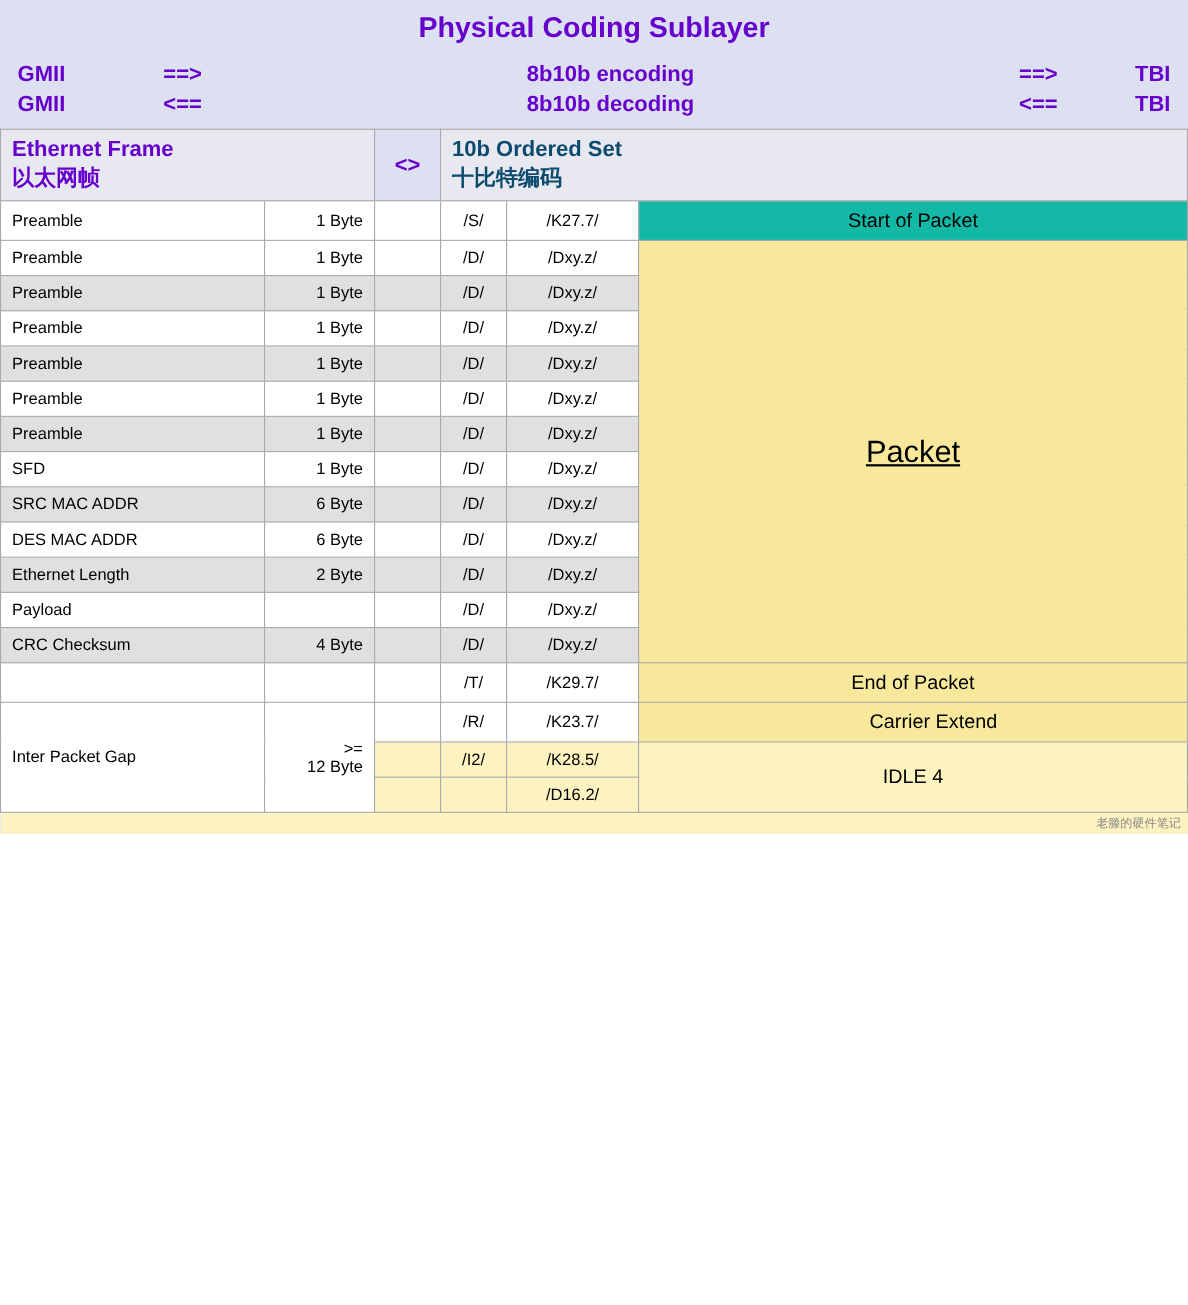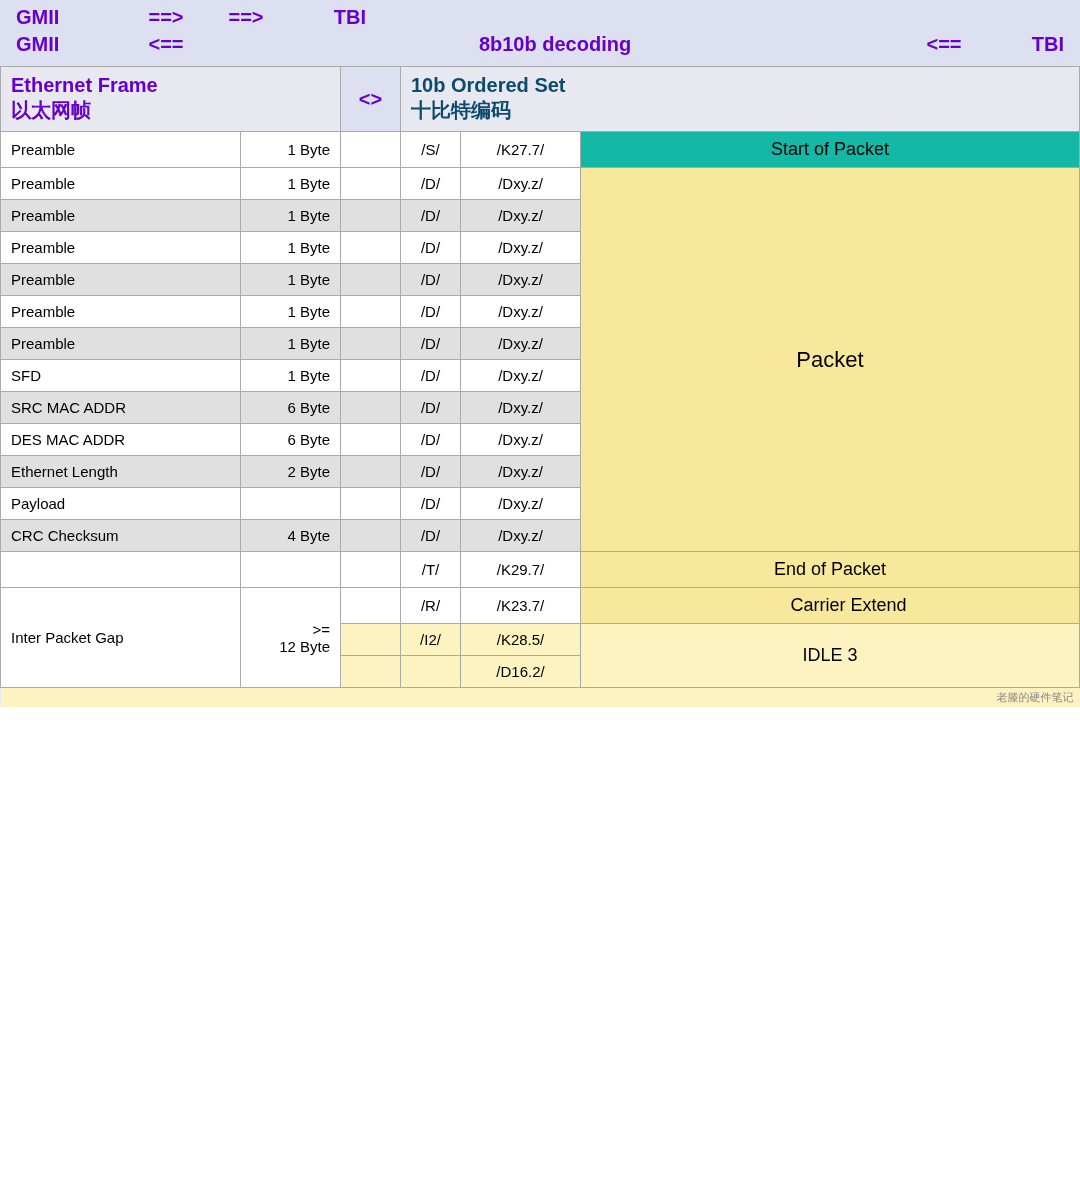--- a/index.html
+++ b/index.html
@@ -74,23 +74,24 @@
     }
 
     .col-name { width: 240px; font-size: 15px; }
     .col-size { width: 100px; font-size: 15px; text-align: right; }
     .col-arrow { width: 60px; text-align: center; font-size: 15px; }
     .col-code1 { width: 60px; text-align: center; font-size: 15px; }
     .col-code2 { width: 120px; text-align: center; font-size: 15px; }
 
     .packet-cell {
       background: #f7e89c;
-      font-size: 22px;
-      text-align: center;
-      vertical-align: middle;
+      font-size: 28px;
+      text-align: center;
+      vertical-align: middle;
+      text-decoration: underline;
     }
     .start-cell {
       background: #f7e89c;
       font-size: 18px;
       text-align: center;
       vertical-align: middle;
     }
     .end-cell {
       background: #f7e89c;
       font-size: 18px;
@@ -108,25 +109,27 @@
       font-size: 18px;
       text-align: center;
       vertical-align: middle;
     }
   </style>
 </head>
 <body>
 
 <div class="outer">
 
+  <div class="title-bar">Physical Coding Sublayer</div>
 
   <div class="subtitle-rows">
     <div class="subtitle-row">
       <span class="gmii">GMII</span>
       <span class="arrow">==&gt;</span>
+      <span class="encoding">8b10b encoding</span>
       <span class="arrow2">==&gt;</span>
       <span class="tbi">TBI</span>
     </div>
     <div class="subtitle-row">
       <span class="gmii">GMII</span>
       <span class="arrow">&lt;==</span>
       <span class="encoding">8b10b decoding</span>
       <span class="arrow2">&lt;==</span>
       <span class="tbi">TBI</span>
     </div>
@@ -253,21 +256,21 @@
           <td rowspan="3" class="col-size" style="background: rgb(255, 255, 255); text-align: right;">&gt;=<br>12 Byte</td>
           <td class="col-arrow" style="background: rgb(255, 255, 255);"></td>
           <td class="col-code1" style="background: rgb(255, 255, 255);">/R/</td>
           <td class="col-code2" style="background: rgb(255, 255, 255);">/K23.7/</td>
           <td class="carrier-cell" style="background: rgb(247, 232, 156); padding-left: 47px;">Carrier Extend</td>
         </tr>
         <tr>
           <td class="col-arrow" style="background: rgb(253, 243, 192);"></td>
           <td class="col-code1" style="background: rgb(253, 243, 192);">/I2/</td>
           <td class="col-code2" style="background: rgb(253, 243, 192);">/K28.5/</td>
-          <td class="idle-cell" rowspan="2" style="background: rgb(253, 243, 192);">IDLE 3</td>
+          <td class="idle-cell" rowspan="2" style="background: rgb(253, 243, 192);">IDLE 4</td>
         </tr>
         <tr>
           <td class="col-arrow" style="background: rgb(253, 243, 192);"></td>
           <td class="col-code1" style="background: rgb(253, 243, 192);"></td>
           <td class="col-code2" style="background: rgb(253, 243, 192);">/D16.2/</td>
         </tr>
         <tr>
           <td colspan="6" style="text-align: right; font-size: 11px; color: rgb(136, 136, 136); background: rgb(253, 243, 192); border: none; padding: 2px 6px;">老滕的硬件笔记</td>
         </tr>
       </tbody>

